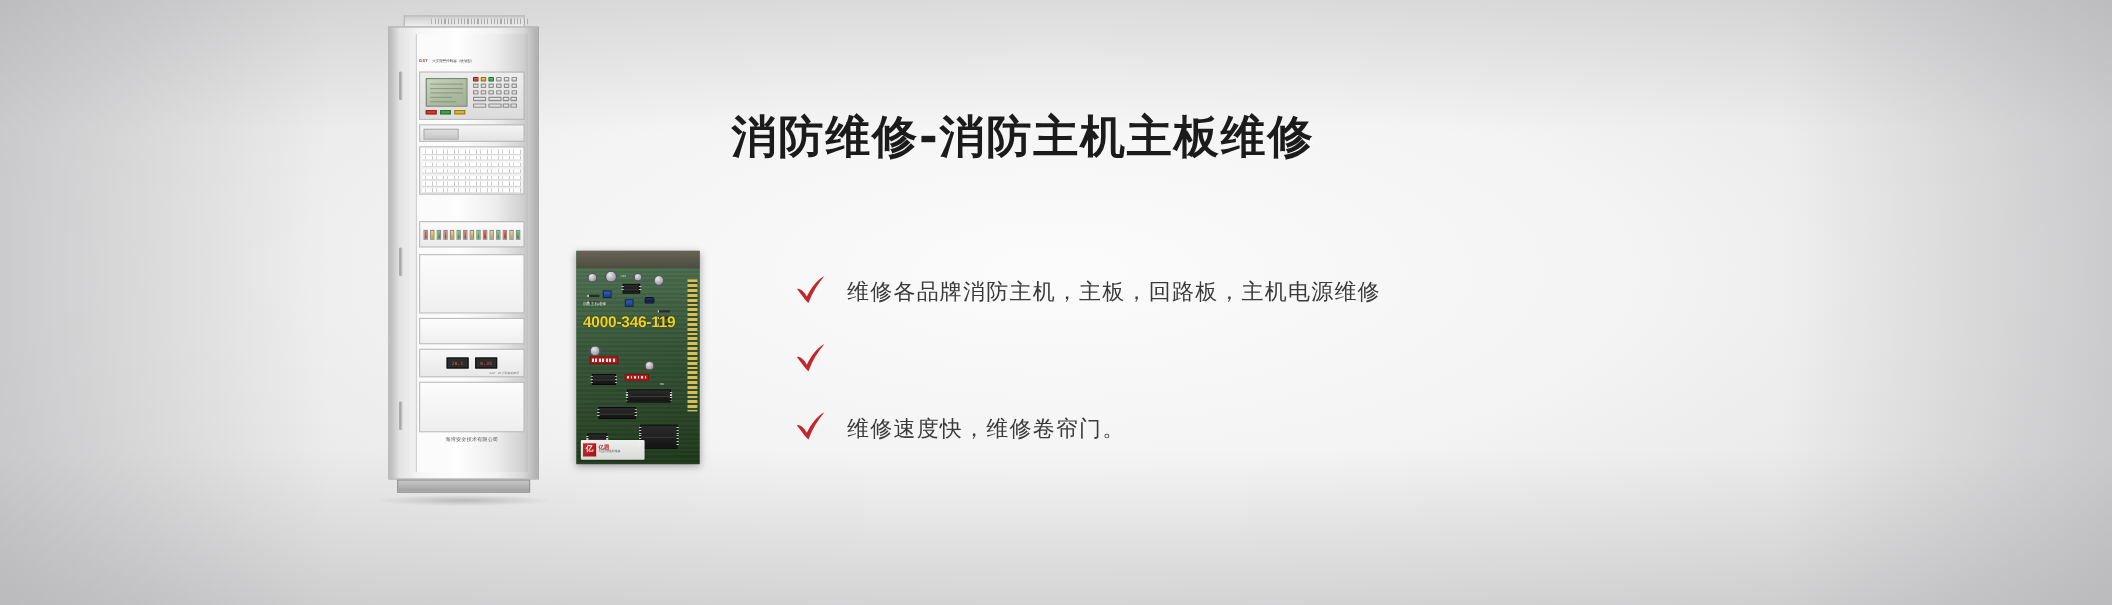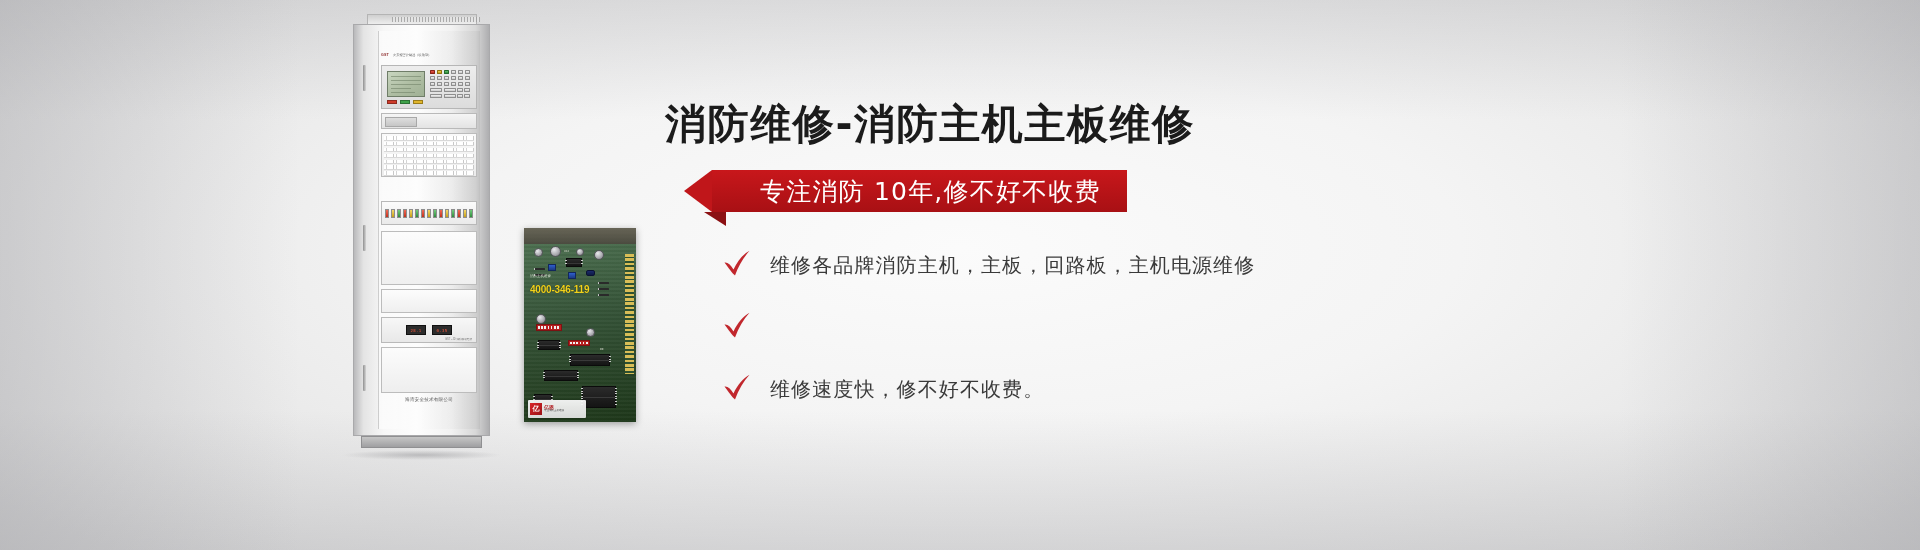--- a/index.html
+++ b/index.html
@@ -203,21 +203,21 @@
   .res { position:absolute; height:2.4px; border-radius:.5px;
     background: linear-gradient(to right,#c9c9c9 0 1px,#2a2a2a 1px);}
   .blueblock{ position:absolute; background:linear-gradient(to bottom,#2f5ecb,#1b3a86); border:.5px solid #12275c;}
   .dip { position:absolute; background:#b71f1f; border:.5px solid #7c1212;}
   .dip::after{ content:""; position:absolute; inset:1px 1px;
     background: repeating-linear-gradient(to right,#f0f0f0 0 1.6px, #b71f1f 1.6px 3.2px);}
   .silk { position:absolute; color:#e3e3d8; font-size:2.6px; font-family:"DejaVu Sans", sans-serif; }
   .pcb-phone{
     position:absolute; left:6px; top:56px;
     font-family:"Liberation Sans", sans-serif;
-    font-size:10px; font-weight:bold; color:#f2d31c;
+    font-size:14px; font-weight:bold; color:#f2d31c;
     text-shadow: 0 0 1px rgba(0,0,0,.7);
     letter-spacing:-.2px;
   }
   .pcb-smalltag{
     position:absolute; left:6px; top:46px; font-size:3.4px; color:#dfe6d8; letter-spacing:.1px;
   }
   .pcb-logo{
     position:absolute; left:4px; bottom:4px; width:58px; height:18px;
     background: linear-gradient(to bottom, rgba(250,250,250,.94), rgba(232,232,232,.92));
     border-radius:1px; display:flex; align-items:center; gap:2px; padding:0 2px;
@@ -465,26 +465,20 @@
         <span class="pcb-logo-t1">亿恩</span>
         <span class="pcb-logo-t2">专业消防主机维修</span>
       </div>
     </div>
   </div>
 
   <div id="content">
 
     <div id="headline">消防维修-消防主机主板维修</div>
 
-    <div id="ribbon-wrap">
-      <div class="ribbon-main">
-        <span id="ribbon-text">专注消防 10年,修不好不收费</span>
-      </div>
-      <div class="ribbon-tail"></div>
-    </div>
 
     <div id="bullets">
 
       <div class="bullet">
         <span class="check">
           <svg width="30" height="30" viewBox="0 0 30 30" aria-hidden="true">
             <path d="M2.5 12.5 C5.5 12.0 8.5 14.2 11.5 19.5 C15.5 11.0 21.0 4.2 27.5 0.8 C21.5 7.5 16.5 16.0 13.0 25.5 C10.5 23.5 6.5 18.0 2.5 12.5 Z" fill="#c1272d"></path>
           </svg>
         </span>
         <span class="bullet-text">维修各品牌消防主机，主板，回路板，主机电源维修</span>
@@ -497,18 +491,18 @@
           </svg>
         </span>
       </div>
 
       <div class="bullet">
         <span class="check">
           <svg width="30" height="30" viewBox="0 0 30 30" aria-hidden="true">
             <path d="M2.5 12.5 C5.5 12.0 8.5 14.2 11.5 19.5 C15.5 11.0 21.0 4.2 27.5 0.8 C21.5 7.5 16.5 16.0 13.0 25.5 C10.5 23.5 6.5 18.0 2.5 12.5 Z" fill="#c1272d"></path>
           </svg>
         </span>
-        <span class="bullet-text">维修速度快，修不好不收费。</span>
+        <span class="bullet-text">维修速度快，维修卷帘门。</span>
       </div>
 
     </div>
   </div>
 </div>
 
 </body></html>

